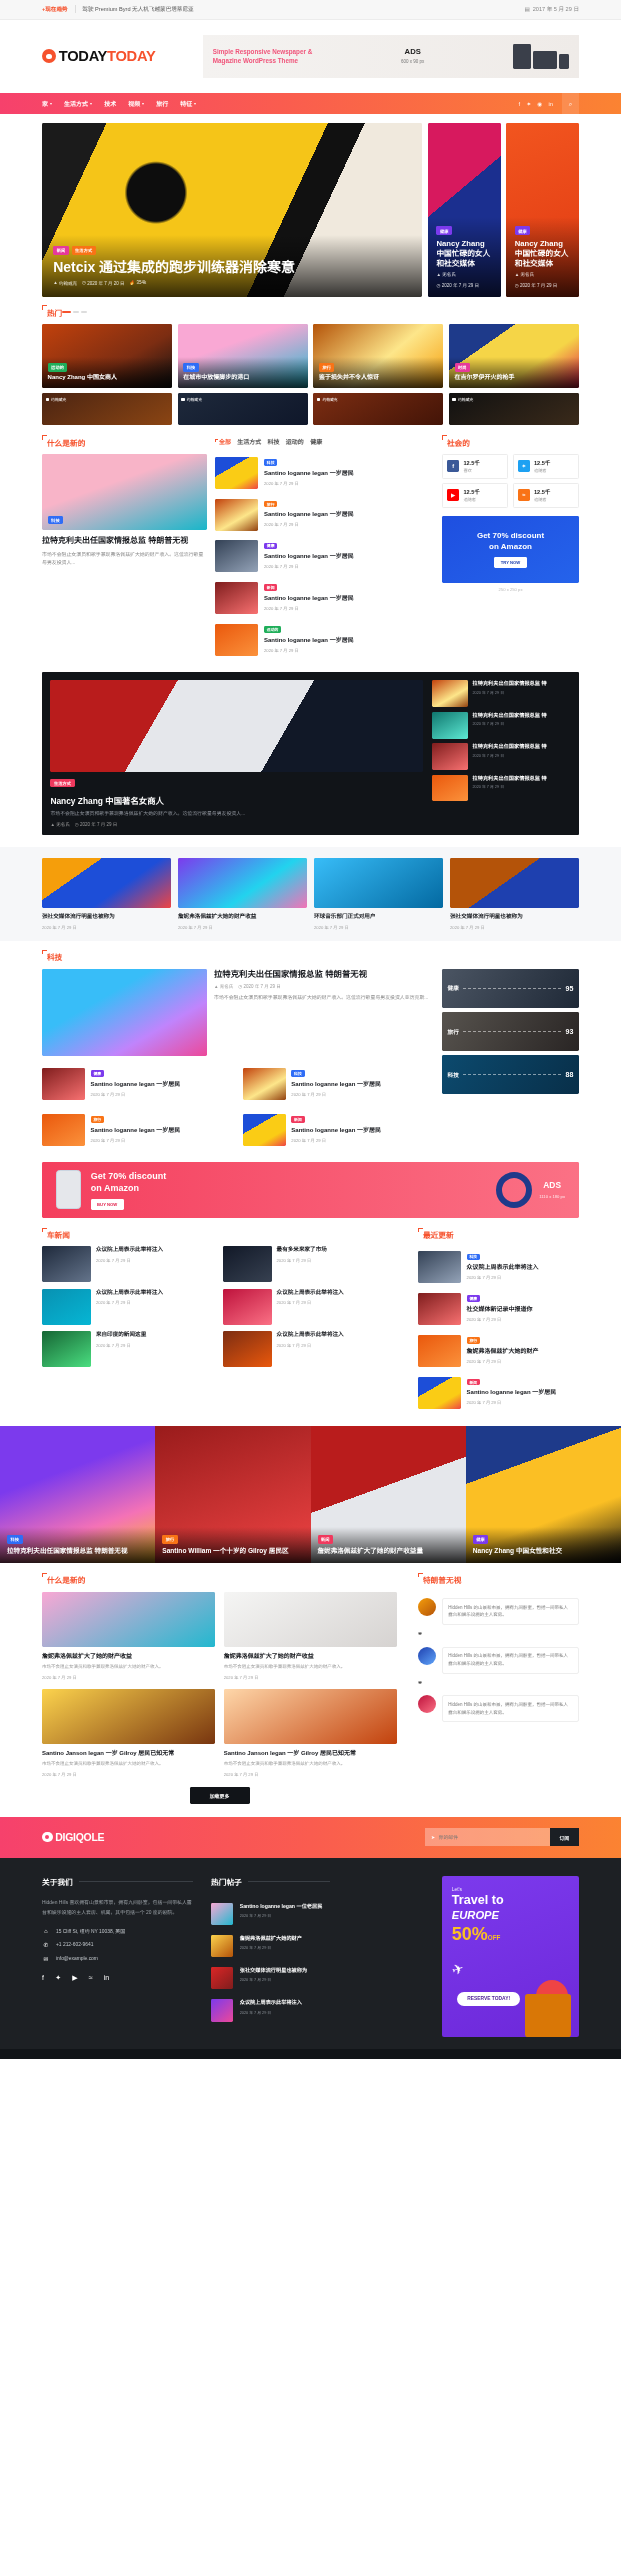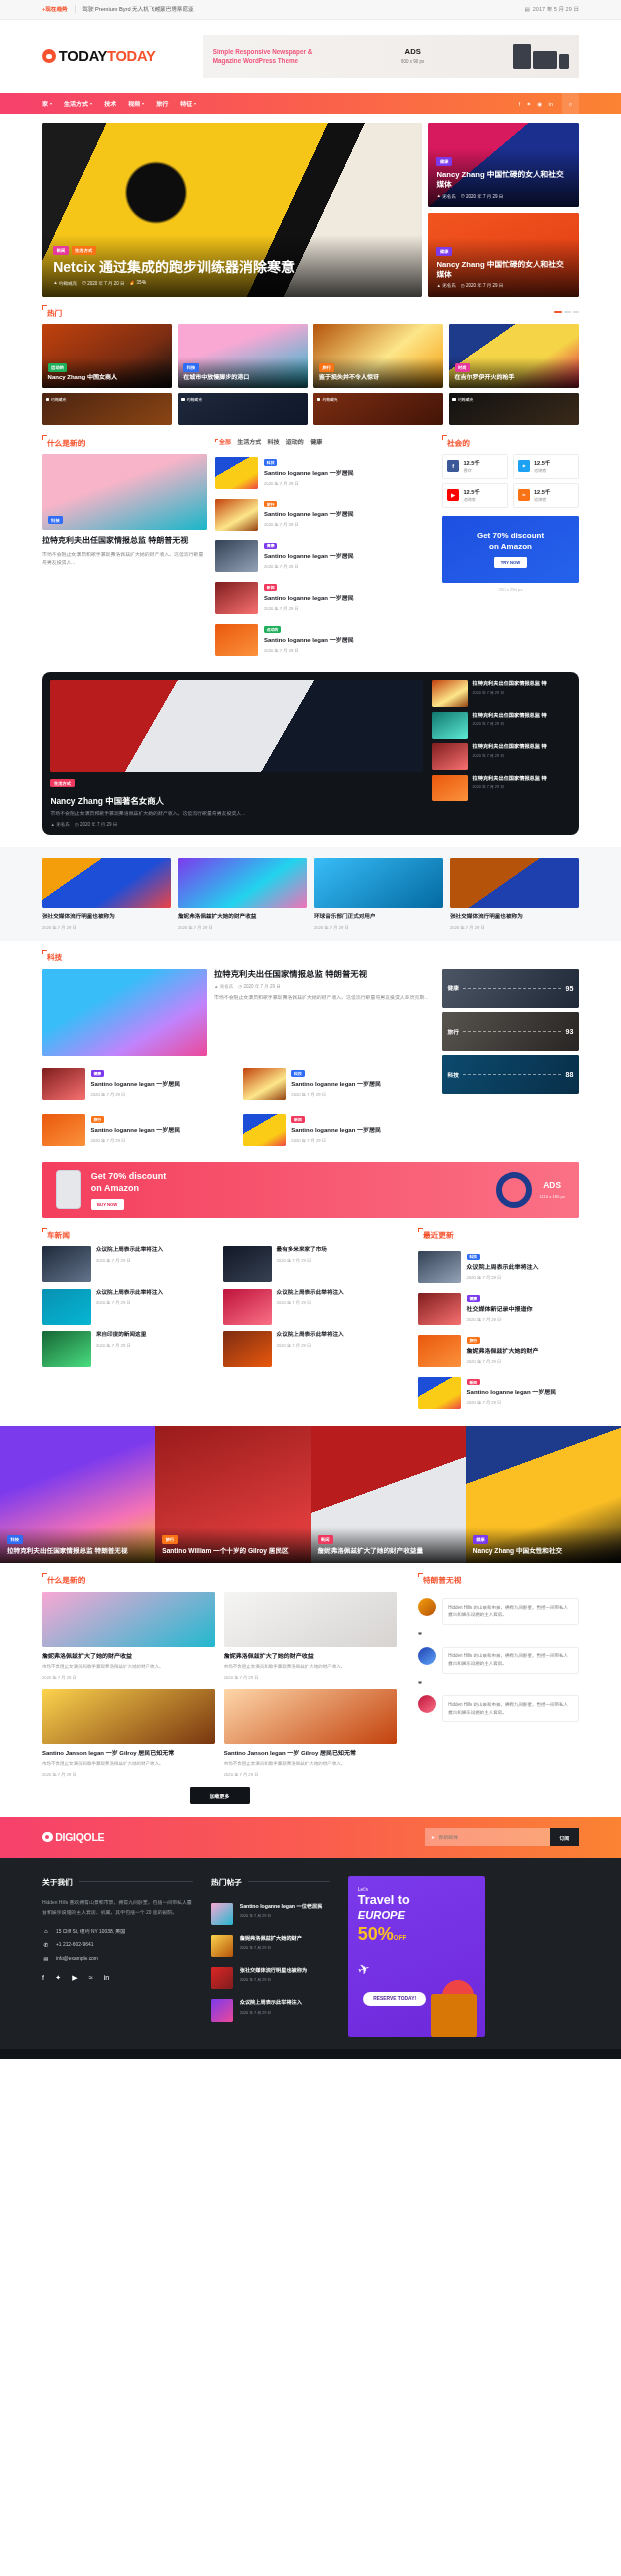--- a/index.html
+++ b/index.html
@@ -44,42 +44,42 @@
   .nav .inner{width:537px;display:flex;align-items:center}
   .nav ul{list-style:none;display:flex;align-items:center;gap:12px}
   .nav li{color:#fff;font-size:6px;font-weight:bold;display:flex;align-items:center;gap:2.1px;cursor:pointer}
   .caret{width:0;height:0;border-left:1.7px solid transparent;border-right:1.7px solid transparent;border-top:2.1px solid #fff;display:inline-block}
   .nav .right{margin-left:auto;display:flex;align-items:center;gap:6.3px}
   .nav .right .si{color:#fff;font-size:5.6px;opacity:.95;cursor:pointer}
   .nav .srch{width:17px;height:21px;background:rgba(255,255,255,.13);display:flex;align-items:center;justify-content:center;color:#fff;font-size:6.3px;margin-left:2.8px;cursor:pointer}
 
   
   .sec{padding-top:9.8px}
-  .sechead{display:flex;align-items:center;justify-content:space-between;margin-bottom:6.3px}
+  .sechead{display:flex;align-items:center;justify-content:flex-start;margin-bottom:6.3px}
   .sectitle{position:relative;font-size:7.7px;font-weight:bold;color:#f6522d;padding-left:4.9px}
   .sectitle:before{content:"";position:absolute;left:0;top:-1.4px;width:3.5px;height:3.5px;border-left:1px solid #f6522d;border-top:1px solid #f6522d}
   .dots{display:flex;gap:2.1px;align-items:center}
   .dots i{width:6.3px;height:2.1px;border-radius:1.4px;background:#ddd;display:block}
   .dots i.on{background:#f6522d;width:8.4px}
 
   .cat{display:inline-block;font-size:4.2px;font-weight:bold;color:#fff;padding:1.4px 3.5px;border-radius:1.4px;letter-spacing:0.1px}
   .c-red{background:#f0395e}.c-org{background:#f97316}.c-blue{background:#2f6df6}
   .c-grn{background:#1fae5a}.c-pur{background:#7c3aed}.c-pink{background:#e6399b}
 
   .meta{display:flex;align-items:center;gap:4.9px;font-size:4.5px;color:#9a9a9a;margin-top:2.8px;flex-wrap:wrap}
   .meta .m{display:flex;align-items:center;gap:1.4px}
   .meta.light{color:rgba(255,255,255,.85)}
 
   
   .hero{display:flex;gap:5.6px;margin-top:8.4px}
   .hero-main{flex:1 1 0;height:174px;position:relative;overflow:hidden;border-radius:1.4px;
     background:
       radial-gradient(circle at 30% 40%, #0d0d0d 0 10%, transparent 11%),
       linear-gradient(115deg,#1b1b1b 0 14%,#f5c518 14% 62%,#111 62% 70%,#f0e9dd 70% 100%);}
-  .hero-side{width:151px;display:flex;flex-direction:column;gap:5.6px}
+  .hero-side{width:151px;display:flex;flex-direction:row;gap:5.6px}
   .hero-sm{flex:1;position:relative;overflow:hidden;border-radius:1.4px}
   .hero-sm.a{background:linear-gradient(140deg,#d7195e 0 40%,#1b2f8f 40% 100%)}
   .hero-sm.b{background:linear-gradient(160deg,#f2551f,#e03a12)}
   .hero-pad{position:absolute;left:0;right:0;bottom:0;padding:8.4px;background:linear-gradient(to top,rgba(0,0,0,.78),rgba(0,0,0,0))}
   .hero-main .hero-pad{padding:11.2px}
   .hero-title{color:#fff;font-weight:bold;line-height:1.28;margin-top:4.2px}
   .hero-main .hero-title{font-size:14px}
   .hero-sm .hero-title{font-size:7.7px}
   .catrow{display:flex;gap:2.8px}
 
@@ -136,21 +136,21 @@
   .soc .lb{font-size:4.2px;color:#999}
   .s-fb{background:#3b5998}.s-tw{background:#1da1f2}.s-yt{background:#ff0000}
   .s-rss{background:#f97316}
 
   .adbox{margin-top:8.4px;height:67px;border-radius:1.4px;background:linear-gradient(150deg,#1e4fe0,#2563eb);display:flex;flex-direction:column;align-items:center;justify-content:center;gap:4.2px;color:#fff}
   .adbox b{font-size:8px;text-align:center;line-height:1.35}
   .adbox .btn{font-size:4.2px;font-weight:bold;background:#fff;color:#1e40af;padding:2.8px 7px;border-radius:1.4px}
   .adsize{text-align:center;font-size:4.2px;color:#bbb;margin-top:3.5px}
 
   
-  .darkblk{margin-top:11.2px;background:#111418;border-radius:8px;padding:8.4px;display:flex;gap:8.4px}
+  .darkblk{margin-top:11.2px;background:#111418;border-radius:1px;padding:8.4px;display:flex;gap:8.4px}
   .darkblk .vmain{flex:1}
   .darkblk .vimg{height:92px;border-radius:1.4px;background:linear-gradient(120deg,#b91c1c 0 30%,#e5e7eb 30% 62%,#111827 62%);position:relative;overflow:hidden}
   .darkblk h3{color:#fff;font-size:8.4px;font-weight:bold;margin-top:6.3px}
   .darkblk p{color:#8d929a;font-size:4.9px;line-height:1.7;margin-top:4.2px}
   .darkblk .vlist{width:139px;display:flex;flex-direction:column;gap:4.9px}
   .vrow{display:flex;gap:4.9px;align-items:flex-start}
   .vrow .th{width:36px;height:26.6px;border-radius:1.4px;flex:0 0 auto}
   .vrow h5{color:#fff;font-size:5.2px;font-weight:bold;line-height:1.4}
   .vrow .dt{color:#7d838c;font-size:3.8px;margin-top:2.1px}
 
@@ -259,21 +259,21 @@
   .subbar .lg b{font-size:10.5px;color:#fff;letter-spacing:-0.3px}
   .subform{display:flex;align-items:center}
   .subform .fld{width:125px;height:18px;background:rgba(255,255,255,.32);display:flex;align-items:center;gap:3.5px;padding:0 6.3px;font-size:4.9px;color:#fff}
   .subform .sbtn{height:18px;background:#1b1f24;color:#fff;font-size:4.9px;font-weight:bold;padding:0 9.8px;display:flex;align-items:center}
 
   
   .footer{background:#1d2024;padding:18px 0 12.6px}
   .footer .inner{width:537px;margin:0 auto;display:flex;gap:18px}
   .fcol1{width:151px}
   .fcol2{width:119px}
-  .fcol3{flex:1;display:flex;justify-content:flex-start}
+  .fcol3{flex:1;display:flex;justify-content:flex-end}
   .fhead{display:flex;align-items:center;gap:6.3px;margin-bottom:11.2px}
   .fhead b{color:#fff;font-size:7.7px;white-space:nowrap}
   .fhead i{flex:1;height:0.7px;background:#3a3f45;display:block}
   .fabout{color:#9aa0a6;font-size:4.9px;line-height:2}
   .fcontact{margin-top:9.8px;display:flex;flex-direction:column;gap:7.7px}
   .fc{display:flex;gap:6.3px;align-items:center;color:#c2c7cc;font-size:4.9px}
   .fc .ic{width:7.7px;color:#fff;font-size:5.6px;text-align:center}
   .fsocial{display:flex;gap:11.2px;margin-top:12.6px;color:#fff;font-size:7px}
   .fpost{display:flex;gap:6.3px;padding:4.9px 0;align-items:flex-start}
   .fpost .th{width:22.4px;height:22.4px;border-radius:1.4px;flex:0 0 auto}

